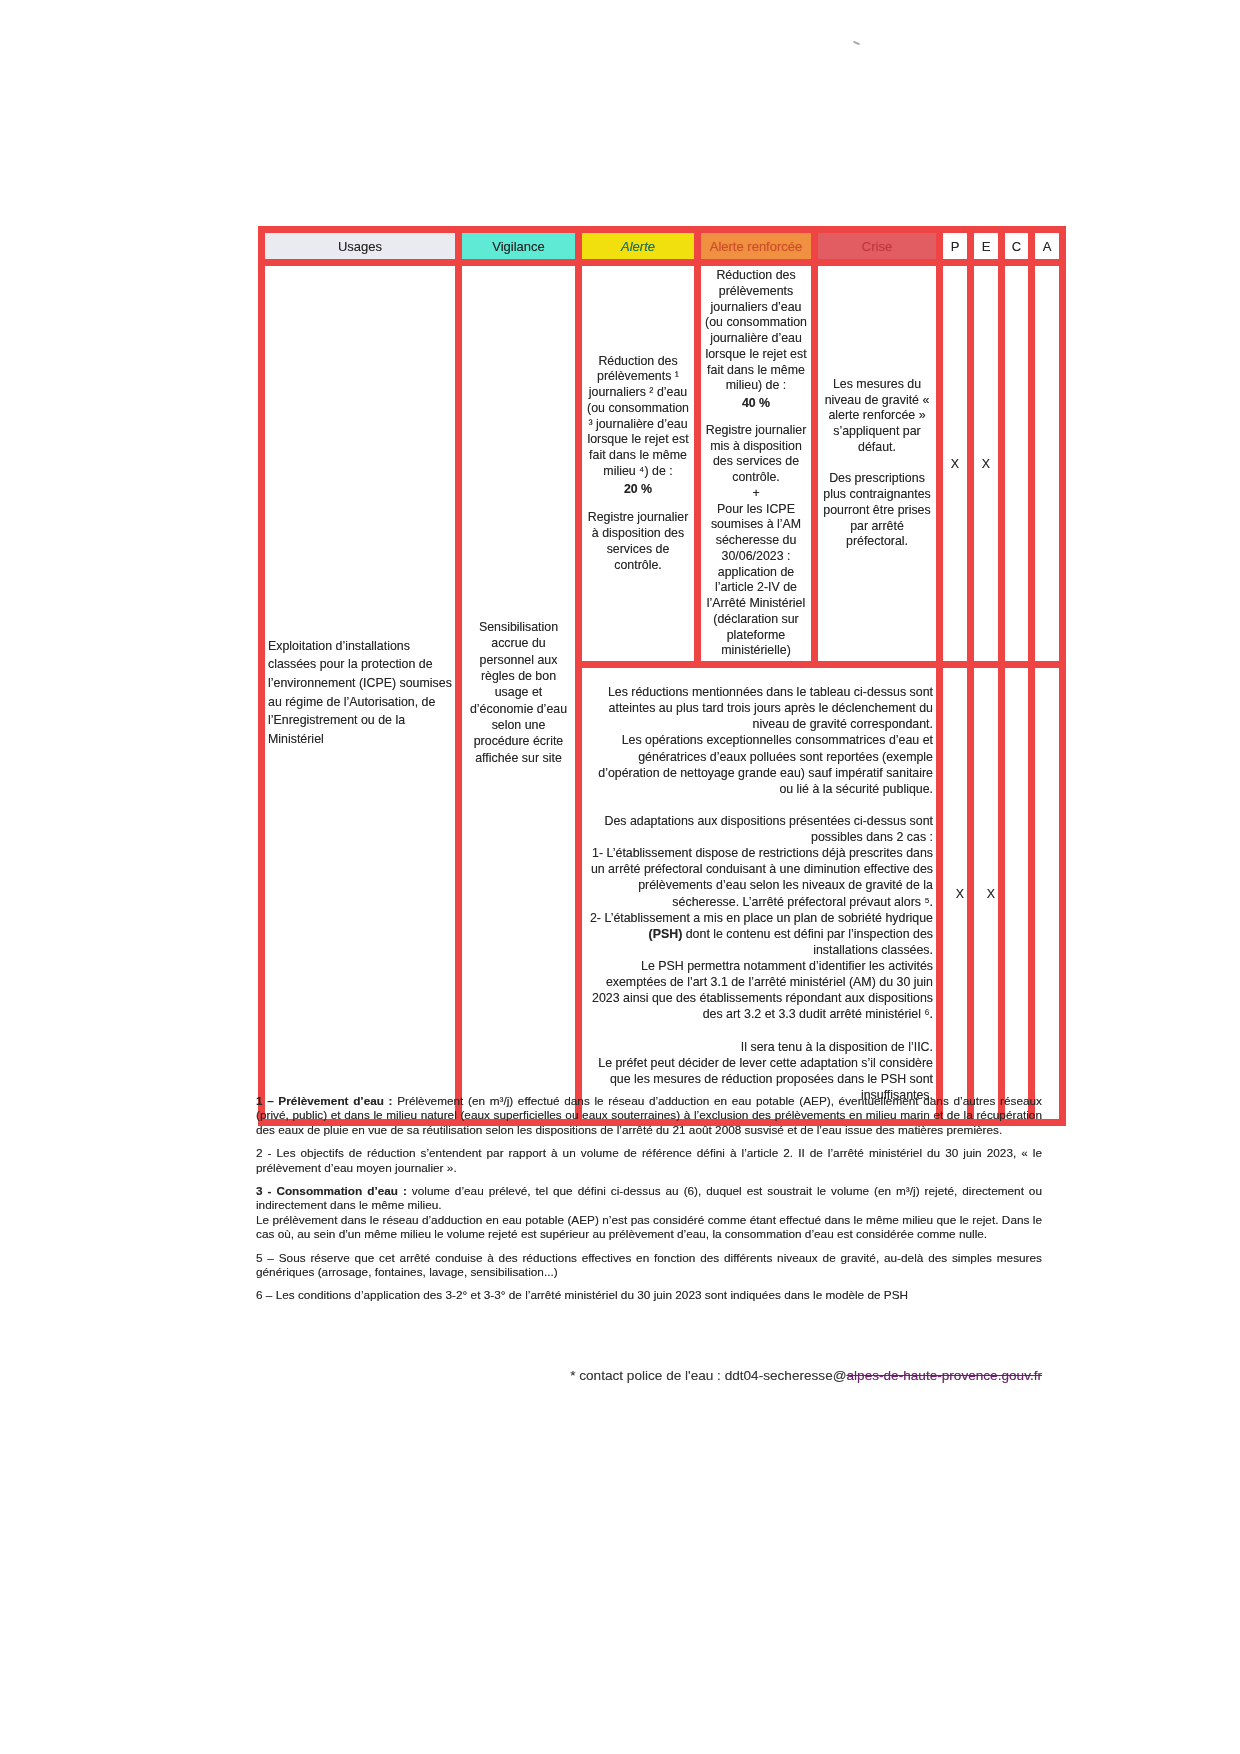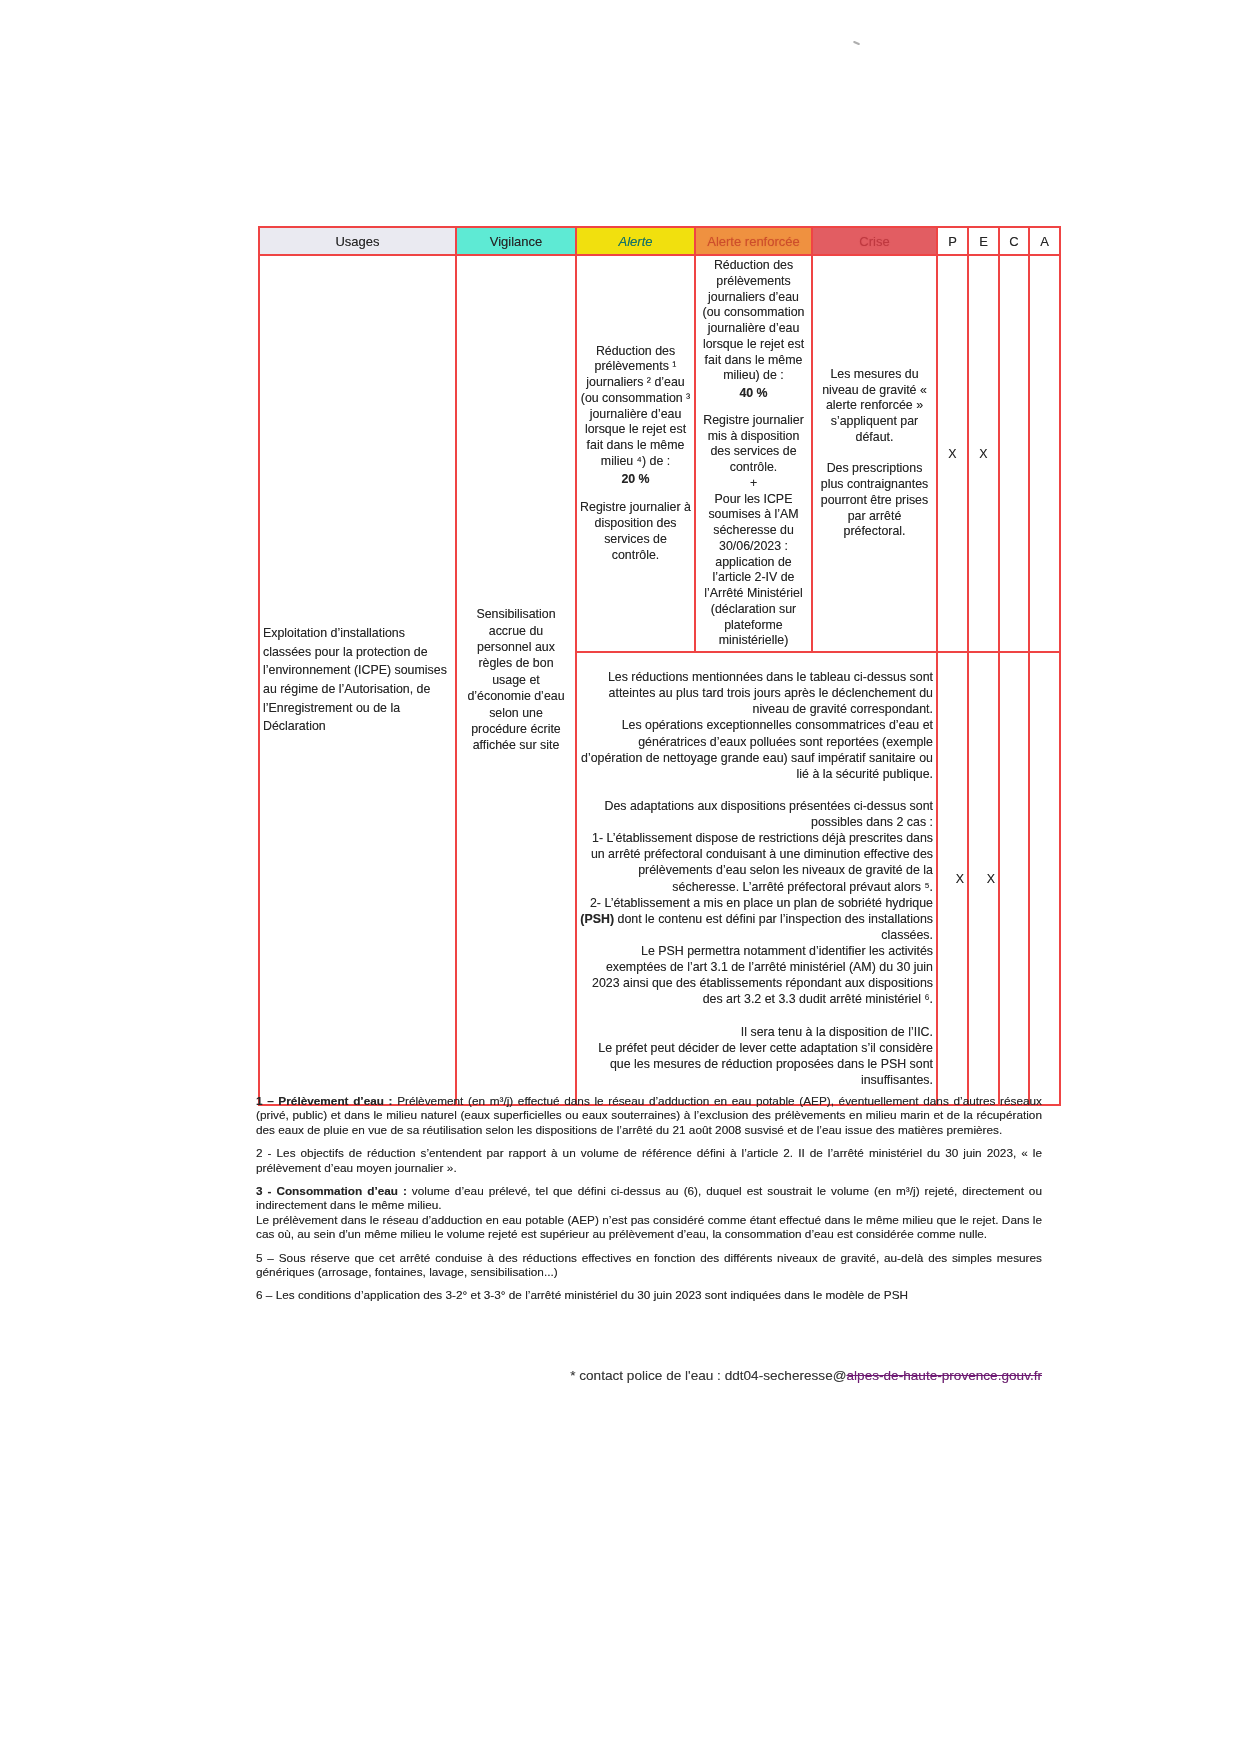--- a/index.html
+++ b/index.html
@@ -14,21 +14,21 @@
   .artifact{
     position:absolute;left:853px;top:42px;width:7px;height:2px;
     background:#9a9a9a;transform:rotate(24deg);border-radius:2px;opacity:.8;
   }
   table.main-table{
     position:absolute;left:258px;top:226px;
     border-collapse:collapse;table-layout:fixed;
     width:801px;
   }
   table.main-table th,table.main-table td{
-    border:2px solid #ef4444;
+    border:7px solid #ef4444;
     padding:2px 3px;
     vertical-align:middle;
     font-size:12.4px;
   }
   tr.head th{
     height:22px;font-weight:normal;font-size:13px;text-align:center;padding:2px 1px;
   }
   .h-usages{background:var(--color-usages_header,#eaeaf1);}
   .h-vigilance{background:#5eead4;}
   .h-alerte{background:var(--color-alerte,#f1e00e);color:#0f766e;font-style:italic;}
@@ -103,21 +103,21 @@
       <th class="h-alerte">Alerte</th>
       <th class="h-renforcee">Alerte renforcée</th>
       <th class="h-crise">Crise</th>
       <th class="h-letter">P</th>
       <th class="h-letter">E</th>
       <th class="h-letter">C</th>
       <th class="h-letter">A</th>
     </tr>
     <tr class="row-a">
       <td class="c-usages" rowspan="2">
-        <div>Exploitation d’installations classées pour la protection de l’environnement (ICPE) soumises au régime de l’Autorisation, de l’Enregistrement ou de la Déclaration</div>
+        <div>Exploitation d’installations classées pour la protection de l’environnement (ICPE) soumises au régime de l’Autorisation, de l’Enregistrement ou de la Ministériel</div>
       </td>
       <td class="c-vigilance" rowspan="2">
         <div>Sensibilisation accrue du personnel aux règles de bon usage et d’économie d’eau selon une procédure écrite affichée sur site</div>
       </td>
       <td class="c-alerte">
         <p class="preline">Réduction des prélèvements ¹ journaliers ² d’eau (ou consommation ³ journalière d’eau lorsque le rejet est fait dans le même milieu ⁴) de :</p>
         <p class="pct">20 %</p>
         <p class="preline">Registre journalier à disposition des services de contrôle.</p>
       </td>
       <td class="c-renforcee">

